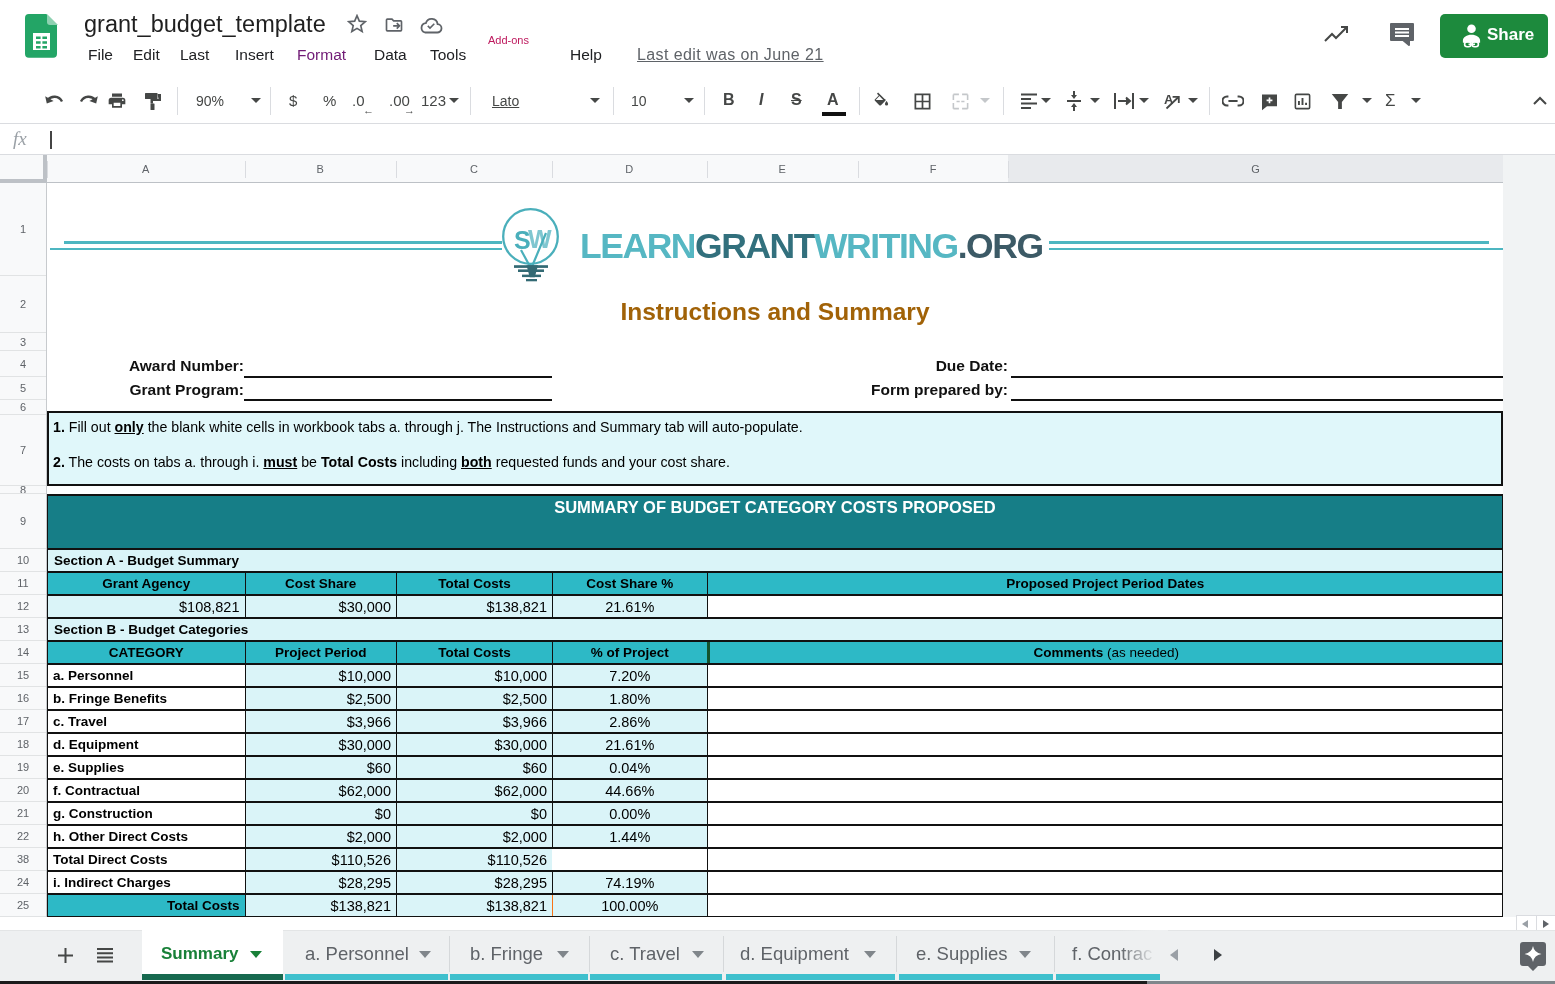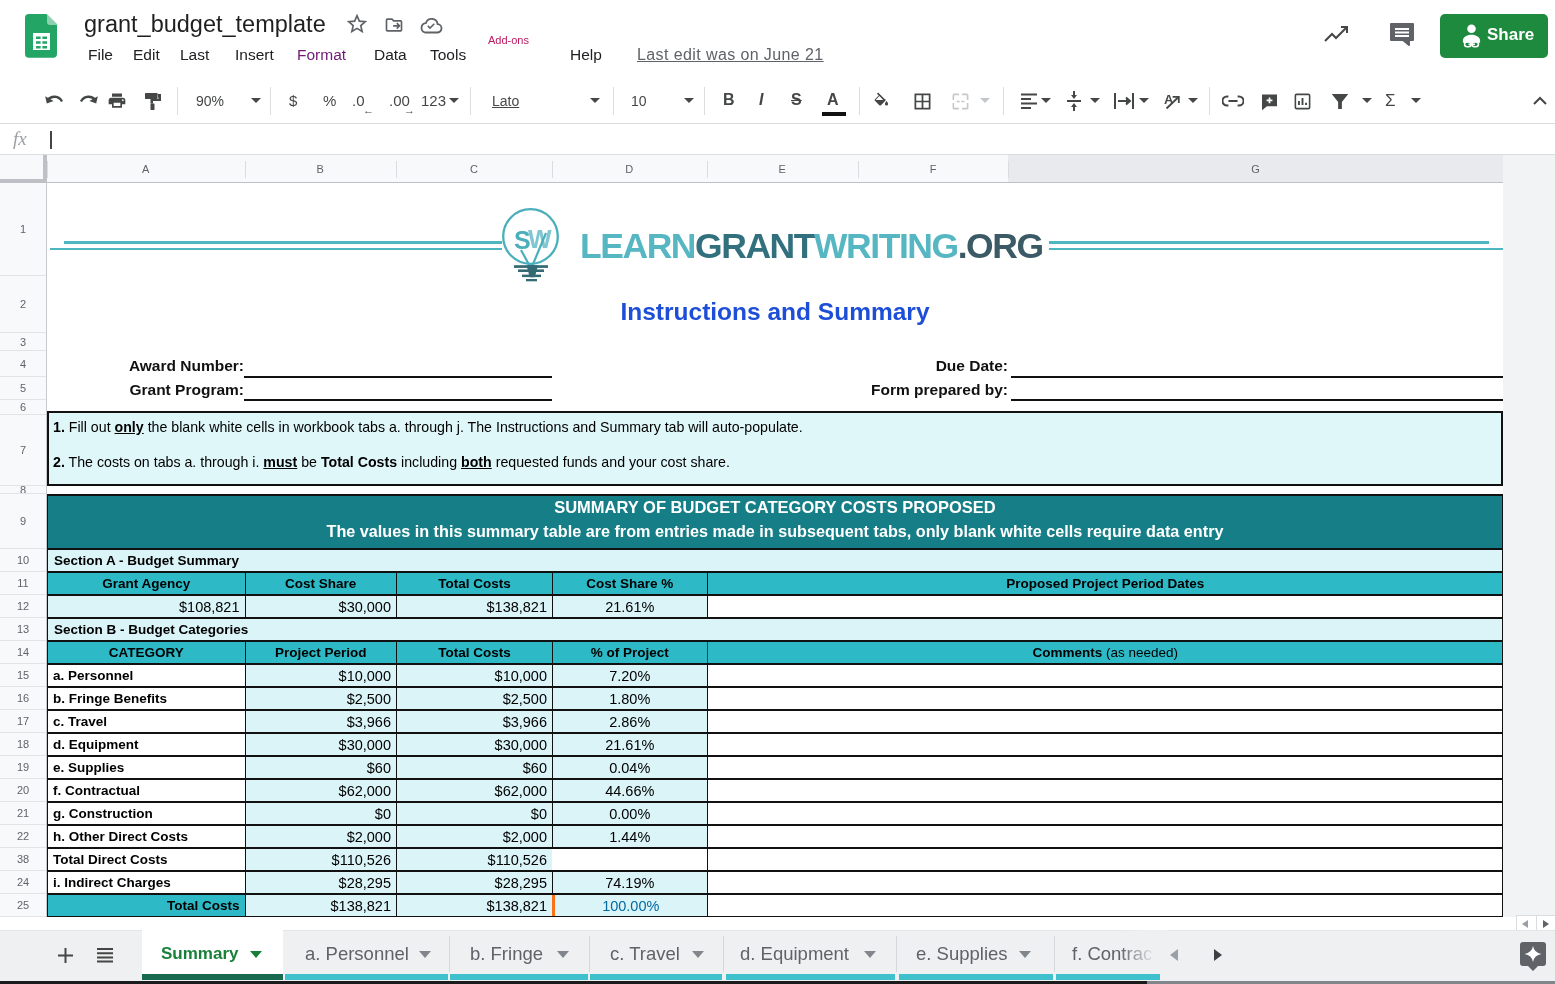--- a/index.html
+++ b/index.html
@@ -216,54 +216,53 @@
 <g fill="#336a74">
 <rect x="13" y="58.2" width="34" height="2.7"></rect>
 <rect x="17" y="62.4" width="26" height="2.6"></rect>
 <path d="M25.5 58.2 h11.5 l-3.2 12 h-5.1 Z"></path>
 <rect x="21" y="67.6" width="19" height="2.5"></rect>
 <rect x="25" y="72" width="11" height="2.3"></rect>
 </g>
 </svg>
 <div class="abs" style="left:580px;top:226px;font-size:35.5px;font-weight:bold;letter-spacing:-1.45px;white-space:nowrap;">
 <span style="color:#56b7c3">LEARN</span><span style="color:#32707d">GRANT</span><span style="color:#56b7c3">WRITING</span><span style="color:#3c5a66">.ORG</span></div>
-<div class="abs" style="left:47px;top:298px;width:1456px;text-align:center;font-size:24.5px;font-weight:bold;color:#1d4ed8;">Instructions and Summary</div>
+<div class="abs" style="left:47px;top:298px;width:1456px;text-align:center;font-size:24.5px;font-weight:bold;color:#a16207;">Instructions and Summary</div>
 <div class="abs" style="left:47px;top:357px;width:197px;text-align:right;font-size:15.5px;font-weight:bold;color:#111;">Award Number:</div>
 <div class="abs" style="left:47px;top:381px;width:197px;text-align:right;font-size:15.5px;font-weight:bold;color:#111;">Grant Program:</div>
 <div class="abs" style="left:244px;top:376px;width:308px;height:1.5px;background:#111;"></div>
 <div class="abs" style="left:244px;top:399px;width:308px;height:1.5px;background:#111;"></div>
 <div class="abs" style="left:700px;top:357px;width:308px;text-align:right;font-size:15.5px;font-weight:bold;color:#111;">Due Date:</div>
 <div class="abs" style="left:700px;top:381px;width:308px;text-align:right;font-size:15.5px;font-weight:bold;color:#111;">Form prepared by:</div>
 <div class="abs" style="left:1011px;top:376px;width:492px;height:1.5px;background:#111;"></div>
 <div class="abs" style="left:1011px;top:399px;width:492px;height:1.5px;background:#111;"></div>
 <div class="abs" style="left:47px;top:410.5px;width:1456px;height:75px;background:#e0f7fa;border:2px solid #111;"></div>
 <div class="abs" style="left:53px;top:419px;font-size:14.2px;color:#000;"><b>1.</b> Fill out <b style="text-decoration:underline">only</b> the blank white cells in workbook tabs a. through j. The Instructions and Summary tab will auto-populate.</div>
 <div class="abs" style="left:53px;top:454px;font-size:14.2px;color:#000;"><b>2.</b> The costs on tabs a. through i. <b style="text-decoration:underline">must</b> be <b>Total Costs</b> including <b style="text-decoration:underline">both</b> requested funds and your cost share.</div>
 <div class="abs" style="left:47px;top:494px;width:1456px;height:55px;background:#167e87;border-top:2px solid #111;border-left:1px solid #111;border-right:1px solid #111;"></div>
 <div class="abs" style="left:47px;top:498px;width:1456px;text-align:center;font-size:16.5px;font-weight:bold;color:#fff;">SUMMARY OF BUDGET CATEGORY COSTS PROPOSED</div>
-<div class="abs" style="left:47px;top:522px;width:1456px;text-align:center;font-size:16.2px;font-weight:bold;color:#fff;">The values in this summary table are from entries made in subsequent tabs, only blank white cells require data entry</div>
 <div class="abs" style="left:47px;top:549px;width:1456px;height:23px;background:#daf4f8;border-left:1px solid #111;border-right:1px solid #111;font-size:13.5px;font-weight:bold;color:#000;display:flex;align-items:center;padding-left:6px;">Section A - Budget Summary</div>
 <div class="abs" style="left:47px;top:618px;width:1456px;height:23px;background:#daf4f8;border-left:1px solid #111;border-right:1px solid #111;font-size:13.5px;font-weight:bold;color:#000;display:flex;align-items:center;padding-left:6px;">Section B - Budget Categories</div>
 <div class="abs" style="left:47px;top:572px;width:197.5px;height:23px;background:#2db9c6;border-left:1px solid #111;font-size:13.5px;display:flex;align-items:center;justify-content:center;font-weight:bold;color:#000;">Grant Agency</div>
 <div class="abs" style="left:244.5px;top:572px;width:151.5px;height:23px;background:#2db9c6;border-left:1px solid #111;font-size:13.5px;display:flex;align-items:center;justify-content:center;font-weight:bold;color:#000;">Cost Share</div>
 <div class="abs" style="left:396px;top:572px;width:156px;height:23px;background:#2db9c6;border-left:1px solid #111;font-size:13.5px;display:flex;align-items:center;justify-content:center;font-weight:bold;color:#000;">Total Costs</div>
 <div class="abs" style="left:552px;top:572px;width:154.5px;height:23px;background:#2db9c6;border-left:1px solid #111;font-size:13.5px;display:flex;align-items:center;justify-content:center;font-weight:bold;color:#000;">Cost Share %</div>
 <div class="abs" style="left:706.5px;top:572px;width:796.5px;height:23px;background:#2db9c6;border-left:1px solid #111;font-size:13.5px;display:flex;align-items:center;justify-content:center;font-weight:bold;color:#000;">Proposed Project Period Dates</div>
 <div class="abs" style="left:1502px;top:572px;width:1px;height:23px;background:#111;"></div>
 <div class="abs" style="left:47px;top:595px;width:197.5px;height:23px;background:#daf4f8;border-left:1px solid #111;font-size:14.5px;display:flex;align-items:center;justify-content:flex-end;padding-right:5px;color:#000;">$108,821</div>
 <div class="abs" style="left:244.5px;top:595px;width:151.5px;height:23px;background:#daf4f8;border-left:1px solid #111;font-size:14.5px;display:flex;align-items:center;justify-content:flex-end;padding-right:5px;color:#000;">$30,000</div>
 <div class="abs" style="left:396px;top:595px;width:156px;height:23px;background:#daf4f8;border-left:1px solid #111;font-size:14.5px;display:flex;align-items:center;justify-content:flex-end;padding-right:5px;color:#000;">$138,821</div>
 <div class="abs" style="left:552px;top:595px;width:154.5px;height:23px;background:#daf4f8;border-left:1px solid #111;font-size:14.5px;display:flex;align-items:center;justify-content:center;color:#000;">21.61%</div>
 <div class="abs" style="left:706.5px;top:595px;width:796.5px;height:23px;background:#fff;border-left:1px solid #111;font-size:14.5px;display:flex;align-items:center;padding-left:5px;color:#000;"></div>
 <div class="abs" style="left:1502px;top:595px;width:1px;height:23px;background:#111;"></div>
 <div class="abs" style="left:47px;top:641px;width:197.5px;height:23px;background:#2db9c6;border-left:1px solid #111;font-size:13.5px;display:flex;align-items:center;justify-content:center;font-weight:bold;color:#000;">CATEGORY</div>
 <div class="abs" style="left:244.5px;top:641px;width:151.5px;height:23px;background:#2db9c6;border-left:1px solid #111;font-size:13.5px;display:flex;align-items:center;justify-content:center;font-weight:bold;color:#000;">Project Period</div>
 <div class="abs" style="left:396px;top:641px;width:156px;height:23px;background:#2db9c6;border-left:1px solid #111;font-size:13.5px;display:flex;align-items:center;justify-content:center;font-weight:bold;color:#000;">Total Costs</div>
 <div class="abs" style="left:552px;top:641px;width:154.5px;height:23px;background:#2db9c6;border-left:1px solid #111;font-size:13.5px;display:flex;align-items:center;justify-content:center;font-weight:bold;color:#000;">% of Project</div>
-<div class="abs" style="left:706.5px;top:641px;width:796.5px;height:23px;background:#2db9c6;border-left:1px solid #14532d;font-size:13.5px;display:flex;align-items:center;justify-content:center;font-weight:bold;color:#000;">
+<div class="abs" style="left:706.5px;top:641px;width:796.5px;height:23px;background:#2db9c6;border-left:3px solid #14532d;font-size:13.5px;display:flex;align-items:center;justify-content:center;font-weight:bold;color:#000;">
       <span>Comments&nbsp;<span style="font-weight:normal">(as needed)</span></span>
     </div>
 <div class="abs" style="left:1502px;top:641px;width:1px;height:23px;background:#111;"></div>
 <div class="abs" style="left:47px;top:664px;width:197.5px;height:23px;background:#fff;border-left:1px solid #111;font-size:13.5px;display:flex;align-items:center;padding-left:5px;font-weight:bold;color:#000;">a. Personnel</div>
 <div class="abs" style="left:244.5px;top:664px;width:151.5px;height:23px;background:#daf4f8;border-left:1px solid #111;font-size:14.5px;display:flex;align-items:center;justify-content:flex-end;padding-right:5px;color:#000;">$10,000</div>
 <div class="abs" style="left:396px;top:664px;width:156px;height:23px;background:#daf4f8;border-left:1px solid #111;font-size:14.5px;display:flex;align-items:center;justify-content:flex-end;padding-right:5px;color:#000;">$10,000</div>
 <div class="abs" style="left:552px;top:664px;width:154.5px;height:23px;background:#daf4f8;border-left:1px solid #111;font-size:14.5px;display:flex;align-items:center;justify-content:center;color:#000;">7.20%</div>
 <div class="abs" style="left:706.5px;top:664px;width:796.5px;height:23px;background:#fff;border-left:1px solid #111;font-size:14.5px;display:flex;align-items:center;padding-left:5px;color:#000;"></div>
 <div class="abs" style="left:1502px;top:664px;width:1px;height:23px;background:#111;"></div>
 <div class="abs" style="left:47px;top:687px;width:197.5px;height:23px;background:#fff;border-left:1px solid #111;font-size:13.5px;display:flex;align-items:center;padding-left:5px;font-weight:bold;color:#000;">b. Fringe Benefits</div>
@@ -316,21 +315,21 @@
 <div class="abs" style="left:1502px;top:848px;width:1px;height:23px;background:#111;"></div>
 <div class="abs" style="left:47px;top:871px;width:197.5px;height:23px;background:#fff;border-left:1px solid #111;font-size:13.5px;display:flex;align-items:center;padding-left:5px;font-weight:bold;color:#000;">i. Indirect Charges</div>
 <div class="abs" style="left:244.5px;top:871px;width:151.5px;height:23px;background:#daf4f8;border-left:1px solid #111;font-size:14.5px;display:flex;align-items:center;justify-content:flex-end;padding-right:5px;color:#000;">$28,295</div>
 <div class="abs" style="left:396px;top:871px;width:156px;height:23px;background:#daf4f8;border-left:1px solid #111;font-size:14.5px;display:flex;align-items:center;justify-content:flex-end;padding-right:5px;color:#000;">$28,295</div>
 <div class="abs" style="left:552px;top:871px;width:154.5px;height:23px;background:#daf4f8;border-left:1px solid #111;font-size:14.5px;display:flex;align-items:center;justify-content:center;color:#000;">74.19%</div>
 <div class="abs" style="left:706.5px;top:871px;width:796.5px;height:23px;background:#fff;border-left:1px solid #111;font-size:14.5px;display:flex;align-items:center;padding-left:5px;color:#000;"></div>
 <div class="abs" style="left:1502px;top:871px;width:1px;height:23px;background:#111;"></div>
 <div class="abs" style="left:47px;top:894px;width:197.5px;height:23px;background:#2db9c6;border-left:1px solid #111;font-size:13.5px;display:flex;align-items:center;justify-content:flex-end;padding-right:5px;font-weight:bold;color:#000;">Total Costs</div>
 <div class="abs" style="left:244.5px;top:894px;width:151.5px;height:23px;background:#daf4f8;border-left:1px solid #111;font-size:14.5px;display:flex;align-items:center;justify-content:flex-end;padding-right:5px;color:#000;">$138,821</div>
 <div class="abs" style="left:396px;top:894px;width:156px;height:23px;background:#daf4f8;border-left:1px solid #111;font-size:14.5px;display:flex;align-items:center;justify-content:flex-end;padding-right:5px;color:#000;">$138,821</div>
-<div class="abs" style="left:552px;top:894px;width:154.5px;height:23px;background:#daf4f8;border-left:3px solid #f97316;font-size:14.5px;display:flex;align-items:center;justify-content:center;color:#0369a1;">100.00%</div>
+<div class="abs" style="left:552px;top:894px;width:154.5px;height:23px;background:#daf4f8;border-left:1px solid #f97316;font-size:14.5px;display:flex;align-items:center;justify-content:center;color:#000000;">100.00%</div>
 <div class="abs" style="left:706.5px;top:894px;width:796.5px;height:23px;background:#fff;border-left:1px solid #111;font-size:14.5px;display:flex;align-items:center;padding-left:5px;color:#000;"></div>
 <div class="abs" style="left:1502px;top:894px;width:1px;height:23px;background:#111;"></div>
 <div class="abs" style="left:47px;top:548.2px;width:1456px;height:2px;background:#111;"></div>
 <div class="abs" style="left:47px;top:571.3px;width:1456px;height:1.4px;background:#111;"></div>
 <div class="abs" style="left:47px;top:594.3px;width:1456px;height:1.4px;background:#111;"></div>
 <div class="abs" style="left:47px;top:617.3px;width:1456px;height:1.4px;background:#111;"></div>
 <div class="abs" style="left:47px;top:640.3px;width:1456px;height:1.4px;background:#111;"></div>
 <div class="abs" style="left:47px;top:663.3px;width:1456px;height:1.4px;background:#111;"></div>
 <div class="abs" style="left:47px;top:686.3px;width:1456px;height:1.4px;background:#111;"></div>
 <div class="abs" style="left:47px;top:709.3px;width:1456px;height:1.4px;background:#111;"></div>

